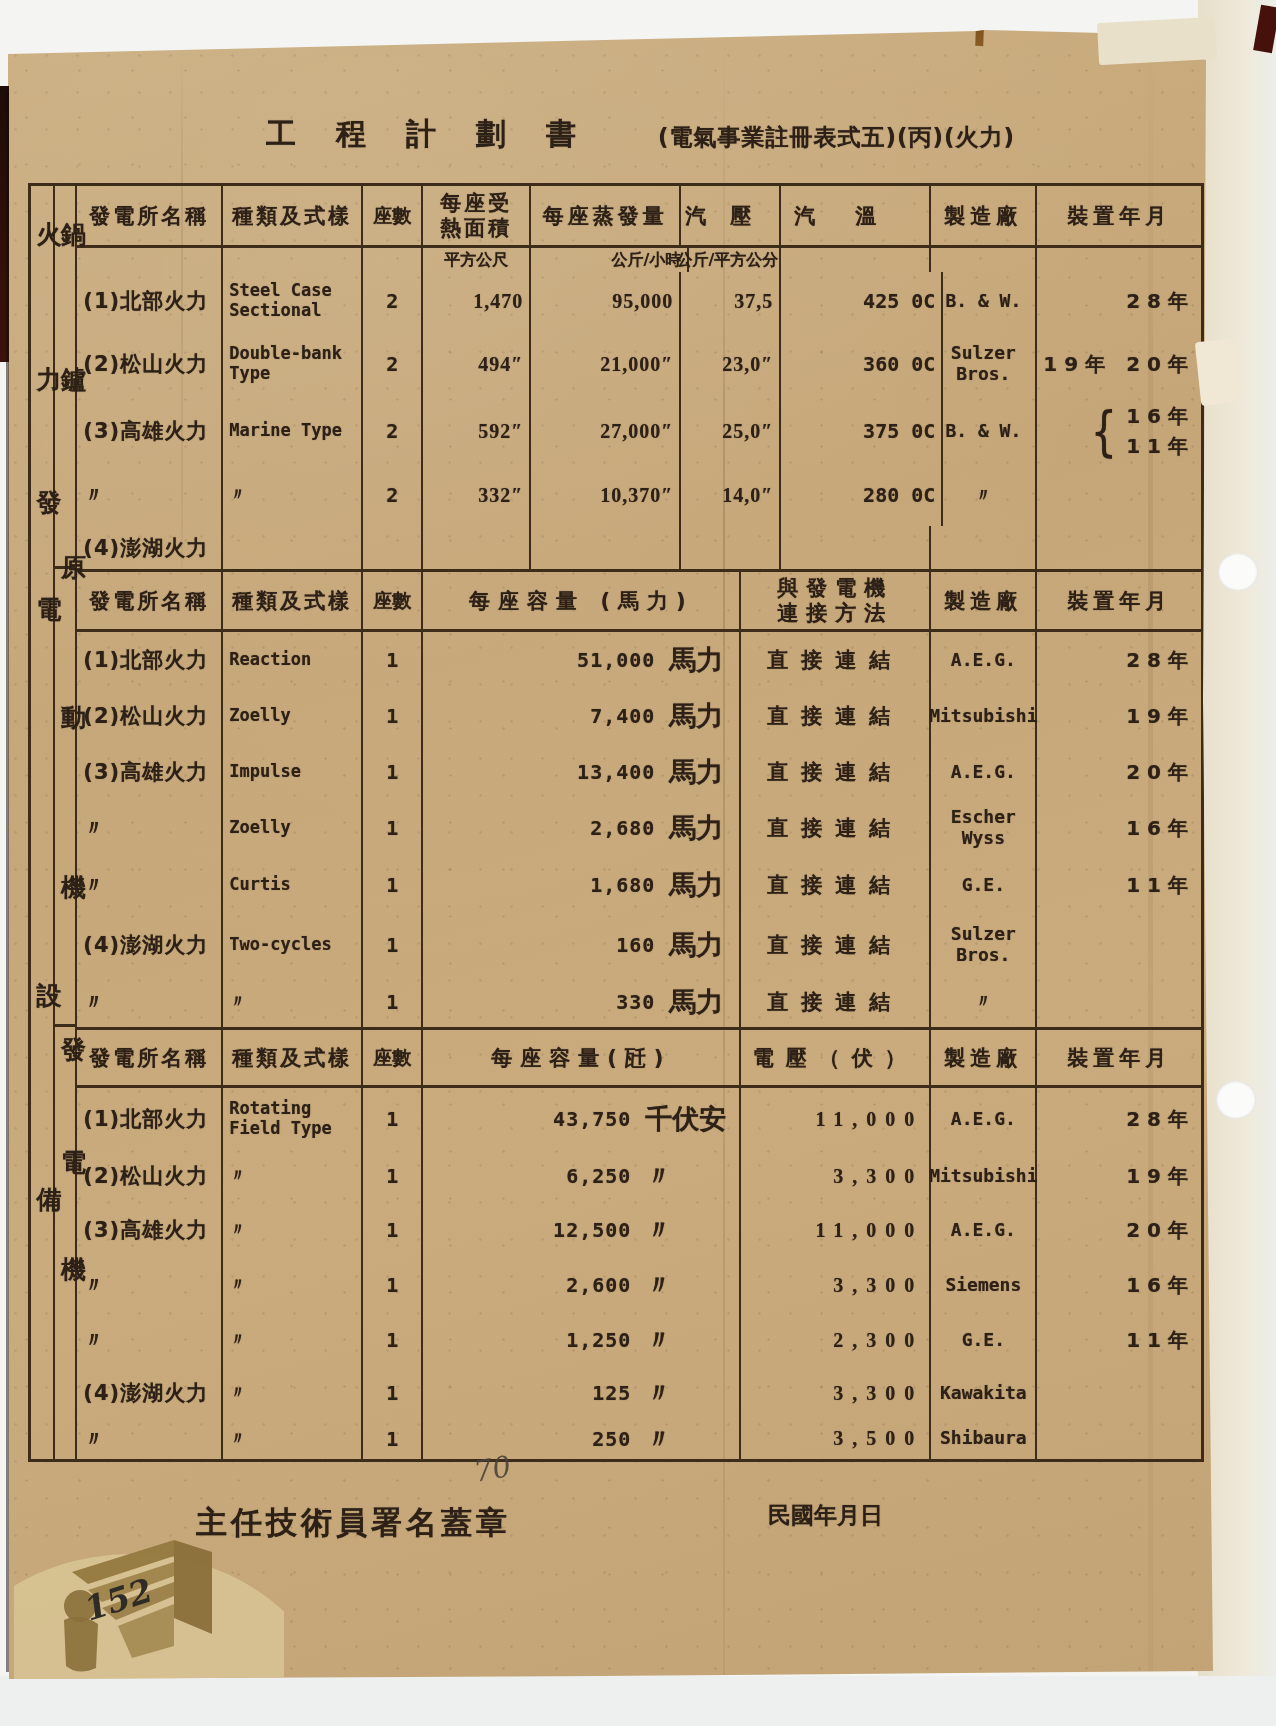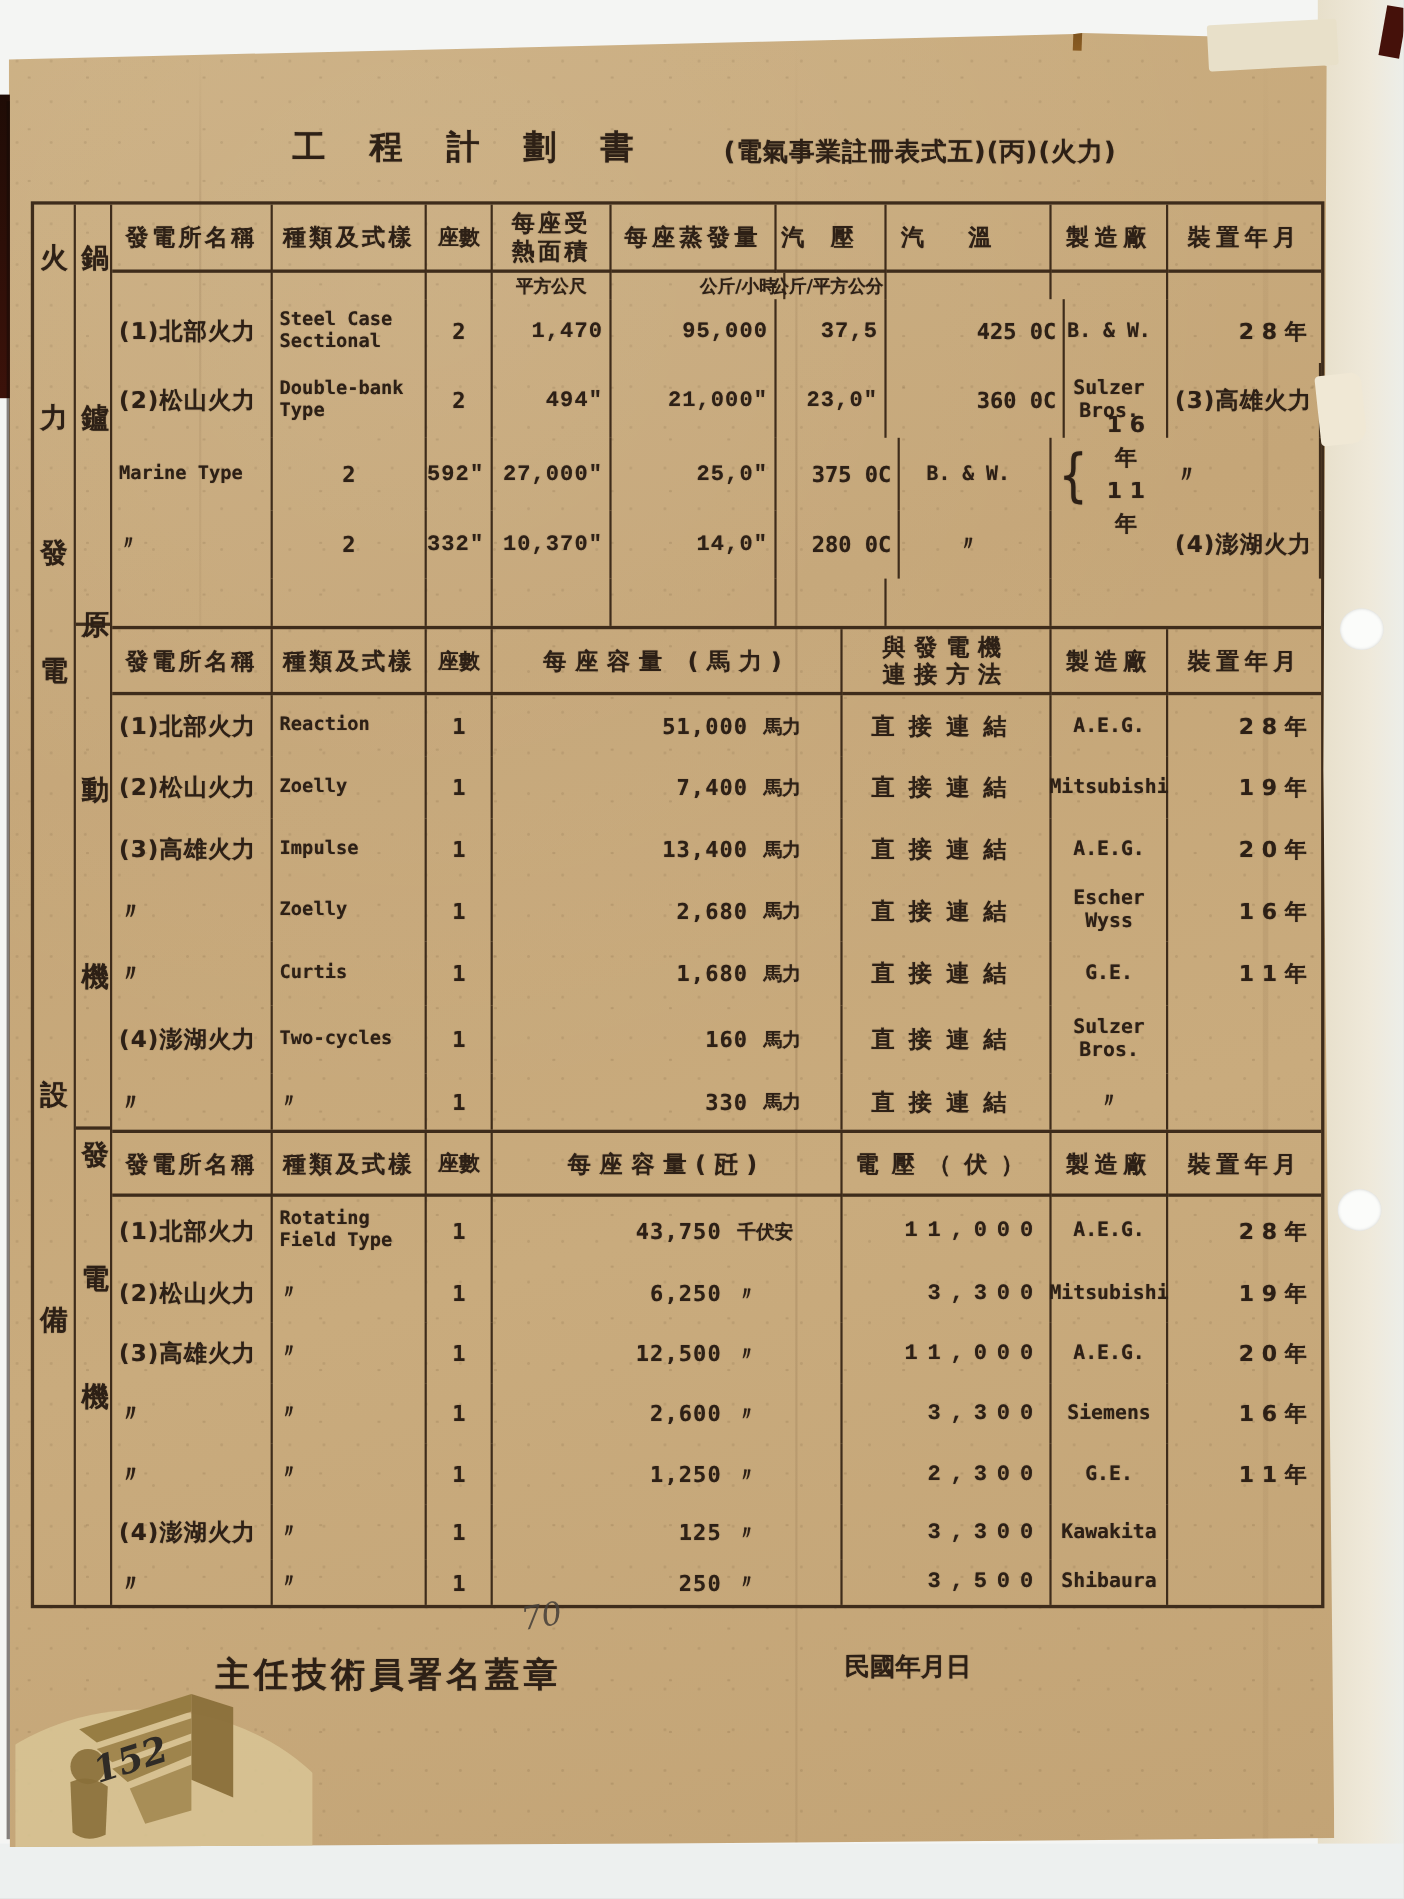--- a/index.html
+++ b/index.html
@@ -53,31 +53,31 @@
   .sec>div.nb{border-right:none;}
   .hd{justify-content:center;text-align:center;font-size:21px;white-space:nowrap;
       border-bottom:3px solid var(--line);}
   .pre{white-space:pre-line;}
   .un{font-size:16px;justify-content:center;white-space:nowrap;overflow:visible;}
   .nm{font-size:21px;letter-spacing:1px;padding-left:8px;white-space:nowrap;}
   .dt{padding-left:56px;}
   .dt2{padding-left:42px;}
   .tp{font-family:"DejaVu Sans Mono",monospace;font-size:17px;line-height:1.15;padding-left:4px;}
   .ct{justify-content:center;font-family:"DejaVu Sans Mono",monospace;font-size:20px;}
-  .num{justify-content:flex-end;font-family:Liberation Mono, monospace;font-size:20px;
+  .num{justify-content:flex-end;font-family:Liberation Serif, serif;font-size:20px;
        letter-spacing:1px;padding-right:8px;white-space:nowrap;}
   .tmp{justify-content:flex-end;font-family:"DejaVu Sans Mono",monospace;font-size:20px;
        white-space:nowrap;padding-right:0;margin-right:-12px;overflow:visible;z-index:2;}
   .mk{justify-content:center;font-family:"DejaVu Sans Mono",monospace;font-size:18px;
       line-height:1.15;text-align:center;}
   .yr{justify-content:flex-end;padding-right:16px;letter-spacing:7px;font-size:20px;
       white-space:nowrap;text-align:center;line-height:1.5;}
   .brace{font-size:42px;font-weight:normal;transform:scaleY(1.25);margin-right:2px;}
   .cap .capv{flex:1;text-align:right;font-family:"DejaVu Sans Mono",monospace;font-size:20px;letter-spacing:1px;}
-  .cap .capu{width:64px;padding-left:14px;font-size:17px;white-space:nowrap;}
+  .cap .capu{width:64px;padding-left:14px;font-size:27px;white-space:nowrap;}
   .cap .capu-w{width:88px;}
   .mth{justify-content:center;letter-spacing:13px;font-size:21px;white-space:nowrap;}
   .volt{letter-spacing:9px;padding-right:12px;}
   .ls3{letter-spacing:3px;} .ls4{letter-spacing:4px;} .ls5{letter-spacing:5px;}
   .ls8{letter-spacing:8px;} .ls12{letter-spacing:12px;} .ls26{letter-spacing:24px;} .ls40{letter-spacing:40px;}
   .lh{line-height:1.18;}
   
   #footer-sign{position:absolute;left:196px;top:1502px;font-size:31px;letter-spacing:4px;}
   #footer-date{position:absolute;left:768px;top:1500px;width:300px;display:flex;
                font-size:23px;}
@@ -180,20 +180,22 @@
           <div class="nm">(2)松山火力</div>
           <div class="tp pre">Double-bank
 Type</div>
           <div class="ct">2</div>
           <div class="num">494″</div>
           <div class="num">21,000″</div>
           <div class="num">23,0″</div>
           <div class="tmp">360 0C</div>
           <div class="mk pre">Sulzer
 Bros.</div>
+          <div class="yr pre nb">19年
+20年</div>
 
           <div class="nm">(3)高雄火力</div>
           <div class="tp">Marine Type</div>
           <div class="ct">2</div>
           <div class="num">592″</div>
           <div class="num">27,000″</div>
           <div class="num">25,0″</div>
           <div class="tmp">375 0C</div>
           <div class="mk">B. &amp; W.</div>
           <div class="yr nb">

